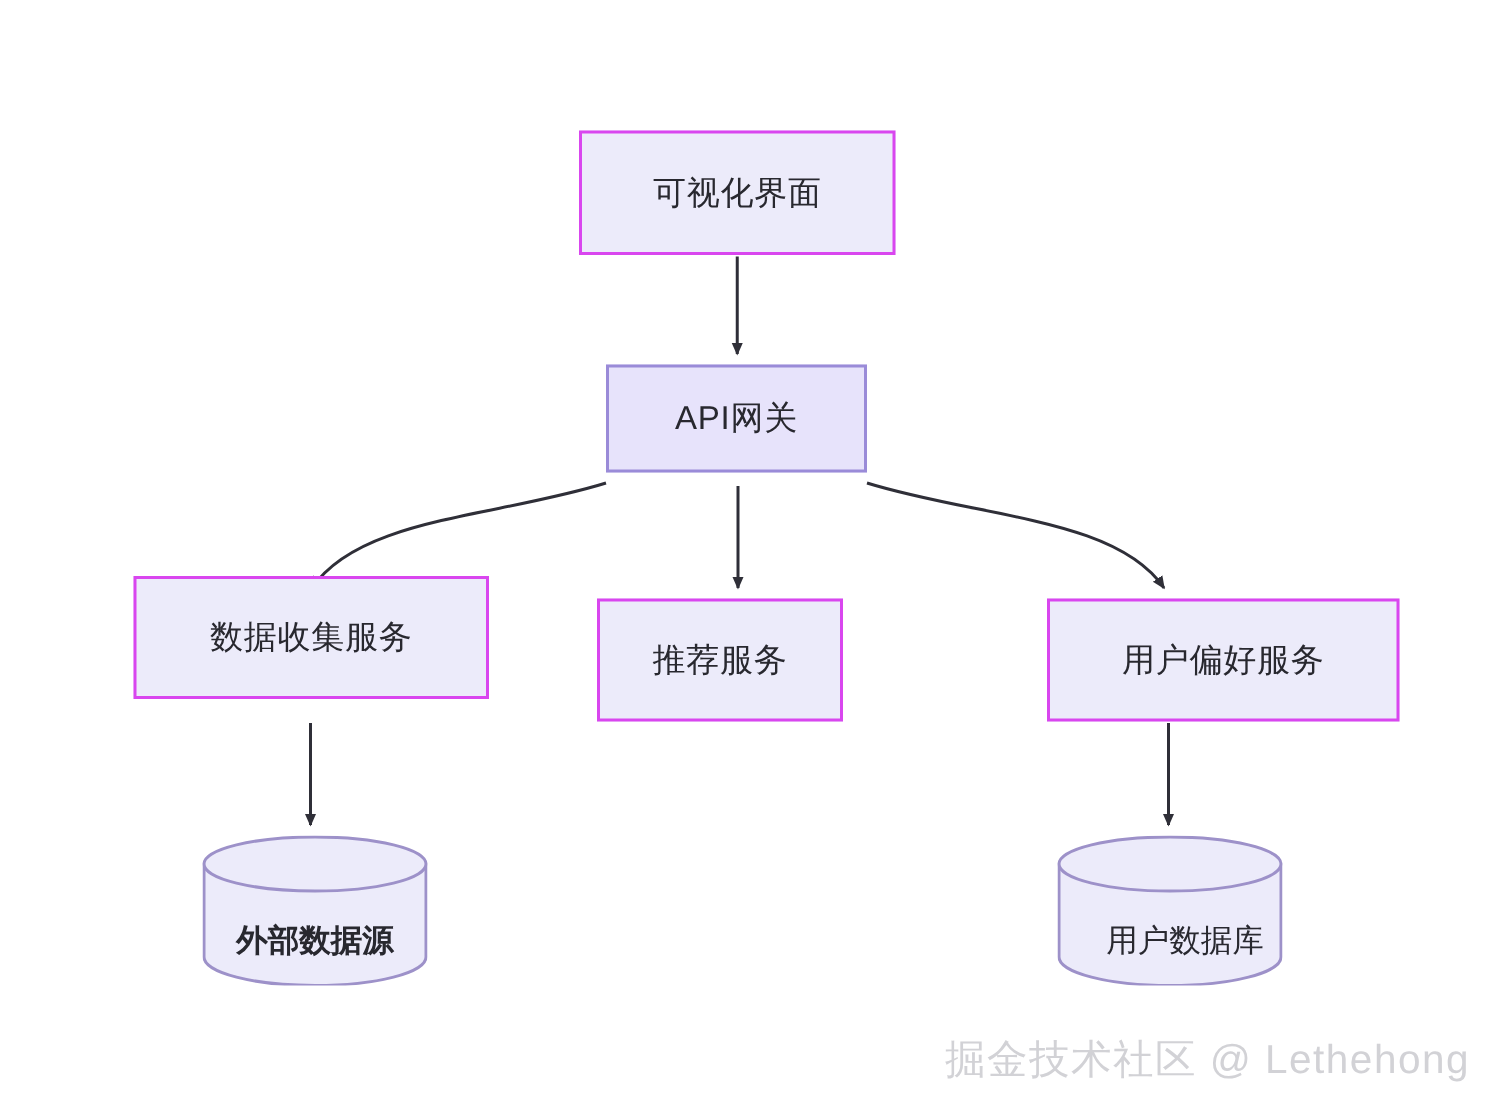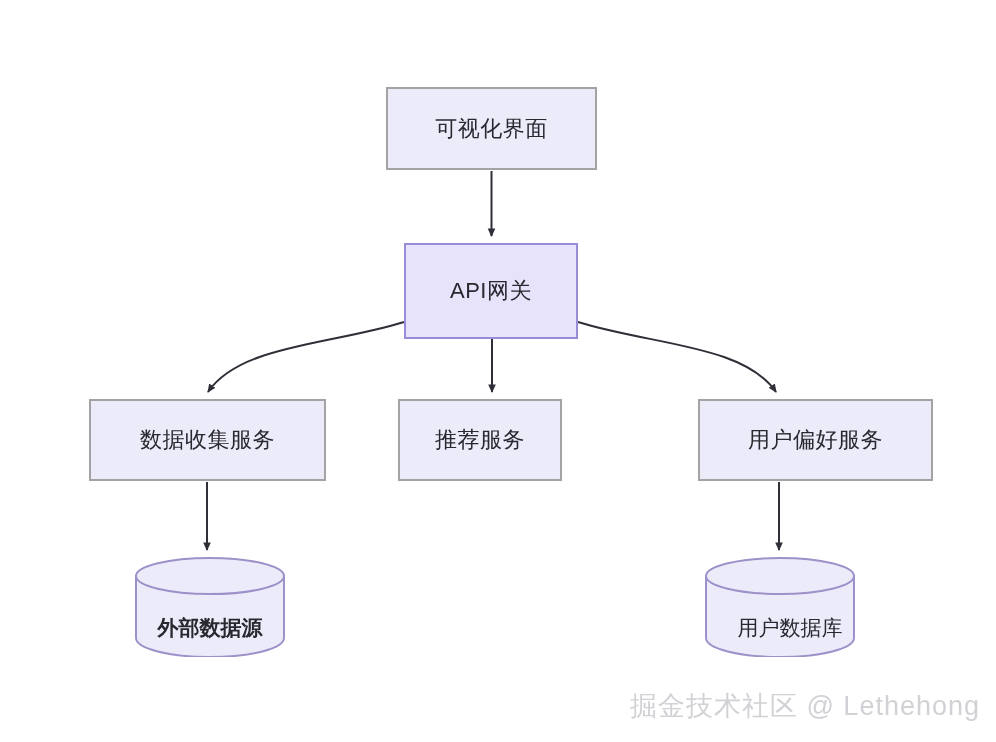--- a/index.html
+++ b/index.html
@@ -31,21 +31,21 @@
     pointer-events: none;
   }
   .node {
     position: absolute;
     box-sizing: border-box;
     display: flex;
     align-items: center;
     justify-content: center;
   }
   .node-box {
-    border: 2px solid #a3a3a3;
+    border: 2px solid #d946ef;
     background: #ecebfa;
   }
   .node-box.accent {
     border-color: #9a8bd8;
     background: #e7e3fb;
   }
   .node-label {
     font-size: 22px;
     color: #28282f;
     letter-spacing: 0.5px;
@@ -103,25 +103,25 @@
 
     <path d="M 207 482 L 207 550" fill="none" stroke="#2f2f38" stroke-width="2" marker-end="url(#arrowhead)"></path>
 
     <path d="M 779 482 L 779 550" fill="none" stroke="#2f2f38" stroke-width="2" marker-end="url(#arrowhead)"></path>
   </svg>
 
   <div class="node node-box" style="left:386px; top:87px; width:211px; height:83px;">
     <span class="node-label">可视化界面</span>
   </div>
 
-  <div class="node node-box accent" style="left:404px; top:243px; width:174px; height:96px;">
+  <div class="node node-box accent" style="left:404px; top:243px; width:174px; height:72px;">
     <span class="node-label">API网关</span>
   </div>
 
-  <div class="node node-box" style="left:89px; top:399px; width:237px; height:82px;">
+  <div class="node node-box" style="left:89px; top:384px; width:237px; height:82px;">
     <span class="node-label">数据收集服务</span>
   </div>
 
   <div class="node node-box" style="left:398px; top:399px; width:164px; height:82px;">
     <span class="node-label">推荐服务</span>
   </div>
 
   <div class="node node-box" style="left:658px; top:399px; width:235px; height:82px;margin-left:40px;">
     <span class="node-label">用户偏好服务</span>
   </div>

